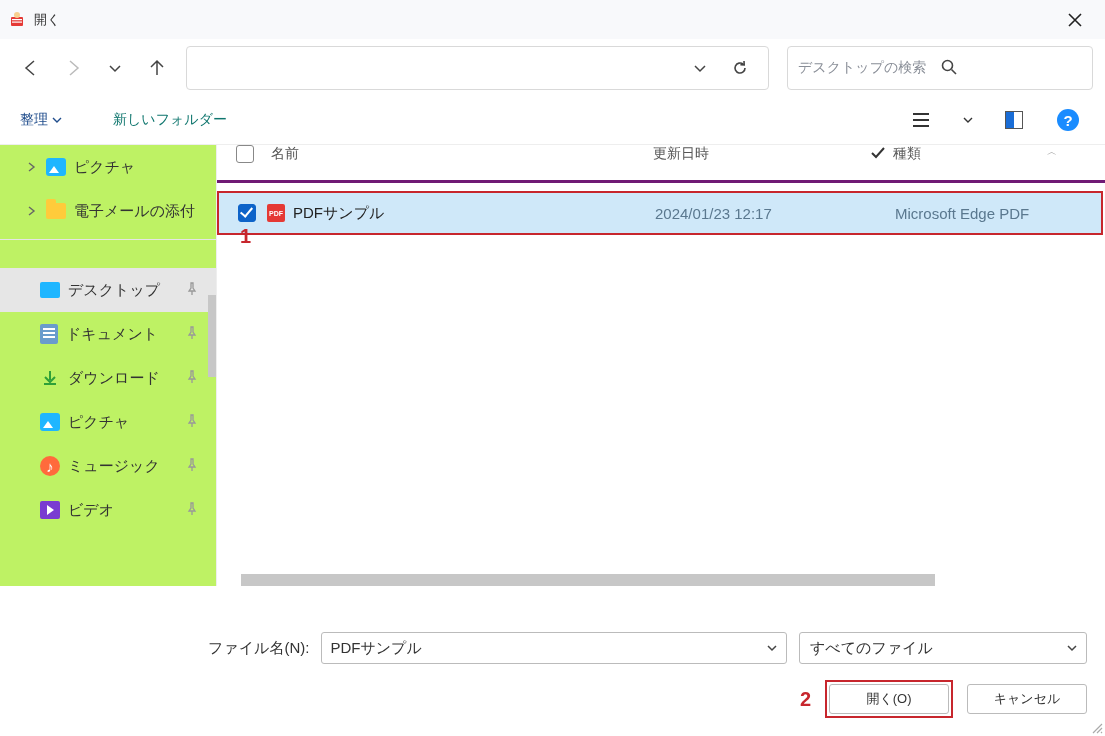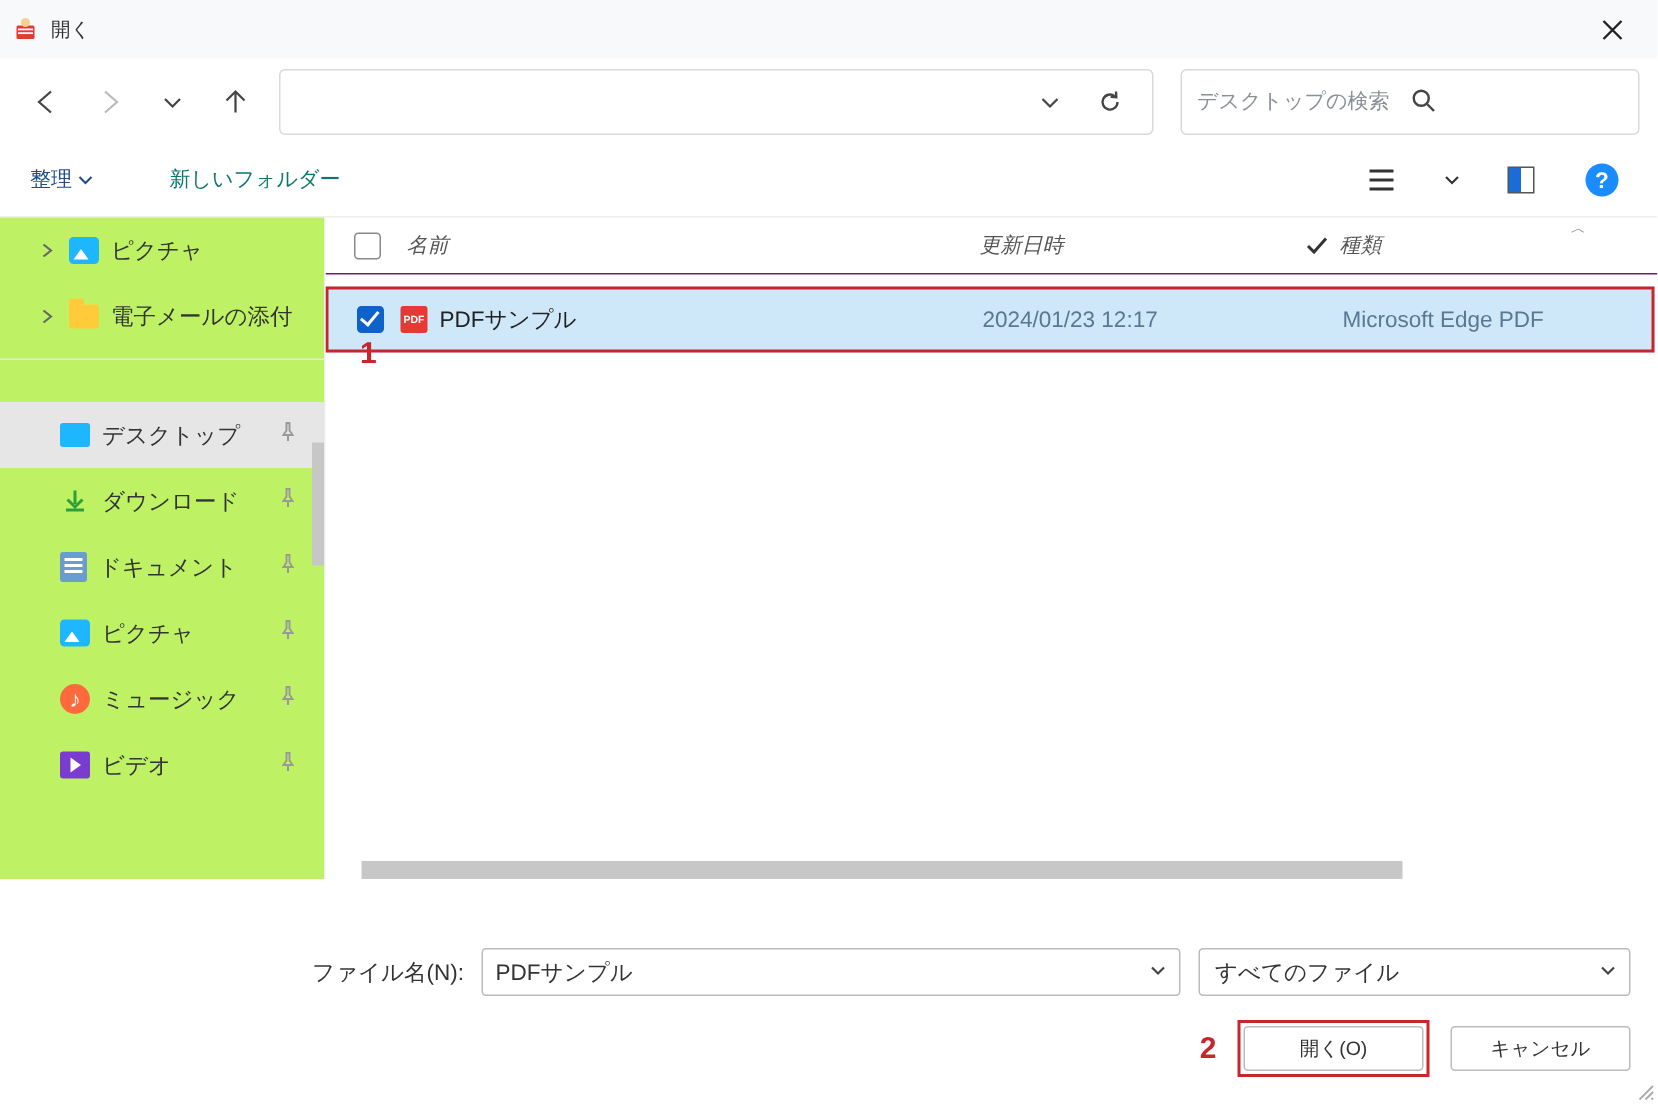--- a/index.html
+++ b/index.html
@@ -98,22 +98,22 @@
   .side-row .pin { position:absolute; right:18px; color:#aaa;}
   .sidebar .divider { height:1px;background:#e5e5e5;margin:6px 0;}
   .side-scroll {
     position:absolute; right:0; top:150px; width:8px; height:82px; background:#c7c7c7; border-radius:0;
   }
   
   .filepane {
     flex:1; position:relative; border-left:1px solid #eee; overflow:hidden;
   }
   .header-row {
-    height:38px; border-bottom:1px solid #701a75; display:flex; align-items:center;
-    font-size:14px; color:#555; padding-left:8px;font-style:italic;
+    height:38px; border-bottom:3px solid #701a75; display:flex; 
+    font-size:14px; color:#555; padding-left:8px;
   }
   .col-checkbox { width:40px; display:flex;justify-content:center;}
   .col-name { width:388px; padding-left:6px;}
   .col-date { width:210px;}
   .col-chk { width:30px; display:flex;justify-content:center;}
   .col-type { flex:1;}
   .sort-triangle { font-size:10px; color:#888; position:absolute; top:0; right:48px;}
   .header-row { position:relative;}
   .header-checkbox, .row-checkbox {
     width:18px; height:18px; border:1.5px solid #888; border-radius:3px; display:inline-block;
@@ -307,35 +307,35 @@
     <div class="side-row selected">
       <span class="icon-desktop"></span>
       <span>デスクトップ</span>
       <span class="pin">
         <svg width="12" height="14" viewBox="0 0 12 14">
             <path d="M5 1 L7 1 L7 6 L9 9 L3 9 L5 6 Z M6 9 L6 13" fill="none" stroke="#999" stroke-width="1.3"></path>
           </svg>
       </span>
     </div>
     <div class="side-row">
+      <span class="icon-doc"></span>
+      <span>ドキュメント</span>
+      <span class="pin">
+        <svg width="12" height="14" viewBox="0 0 12 14">
+            <path d="M5 1 L7 1 L7 6 L9 9 L3 9 L5 6 Z M6 9 L6 13" fill="none" stroke="#999" stroke-width="1.3"></path>
+          </svg>
+      </span>
+    </div>
+    <div class="side-row">
       <span class="icon-download">
         <svg width="18" height="18" viewBox="0 0 18 18">
             <path d="M9 2 L9 11 M4 8 L9 13 L14 8 M3 15 H15" fill="none" stroke="#2fa038" stroke-width="2"></path>
           </svg>
       </span>
       <span>ダウンロード</span>
-      <span class="pin">
-        <svg width="12" height="14" viewBox="0 0 12 14">
-            <path d="M5 1 L7 1 L7 6 L9 9 L3 9 L5 6 Z M6 9 L6 13" fill="none" stroke="#999" stroke-width="1.3"></path>
-          </svg>
-      </span>
-    </div>
-    <div class="side-row">
-      <span class="icon-doc"></span>
-      <span>ドキュメント</span>
       <span class="pin">
         <svg width="12" height="14" viewBox="0 0 12 14">
             <path d="M5 1 L7 1 L7 6 L9 9 L3 9 L5 6 Z M6 9 L6 13" fill="none" stroke="#999" stroke-width="1.3"></path>
           </svg>
       </span>
     </div>
     <div class="side-row">
       <span class="icon-pic"></span>
       <span>ピクチャ</span>
       <span class="pin">

